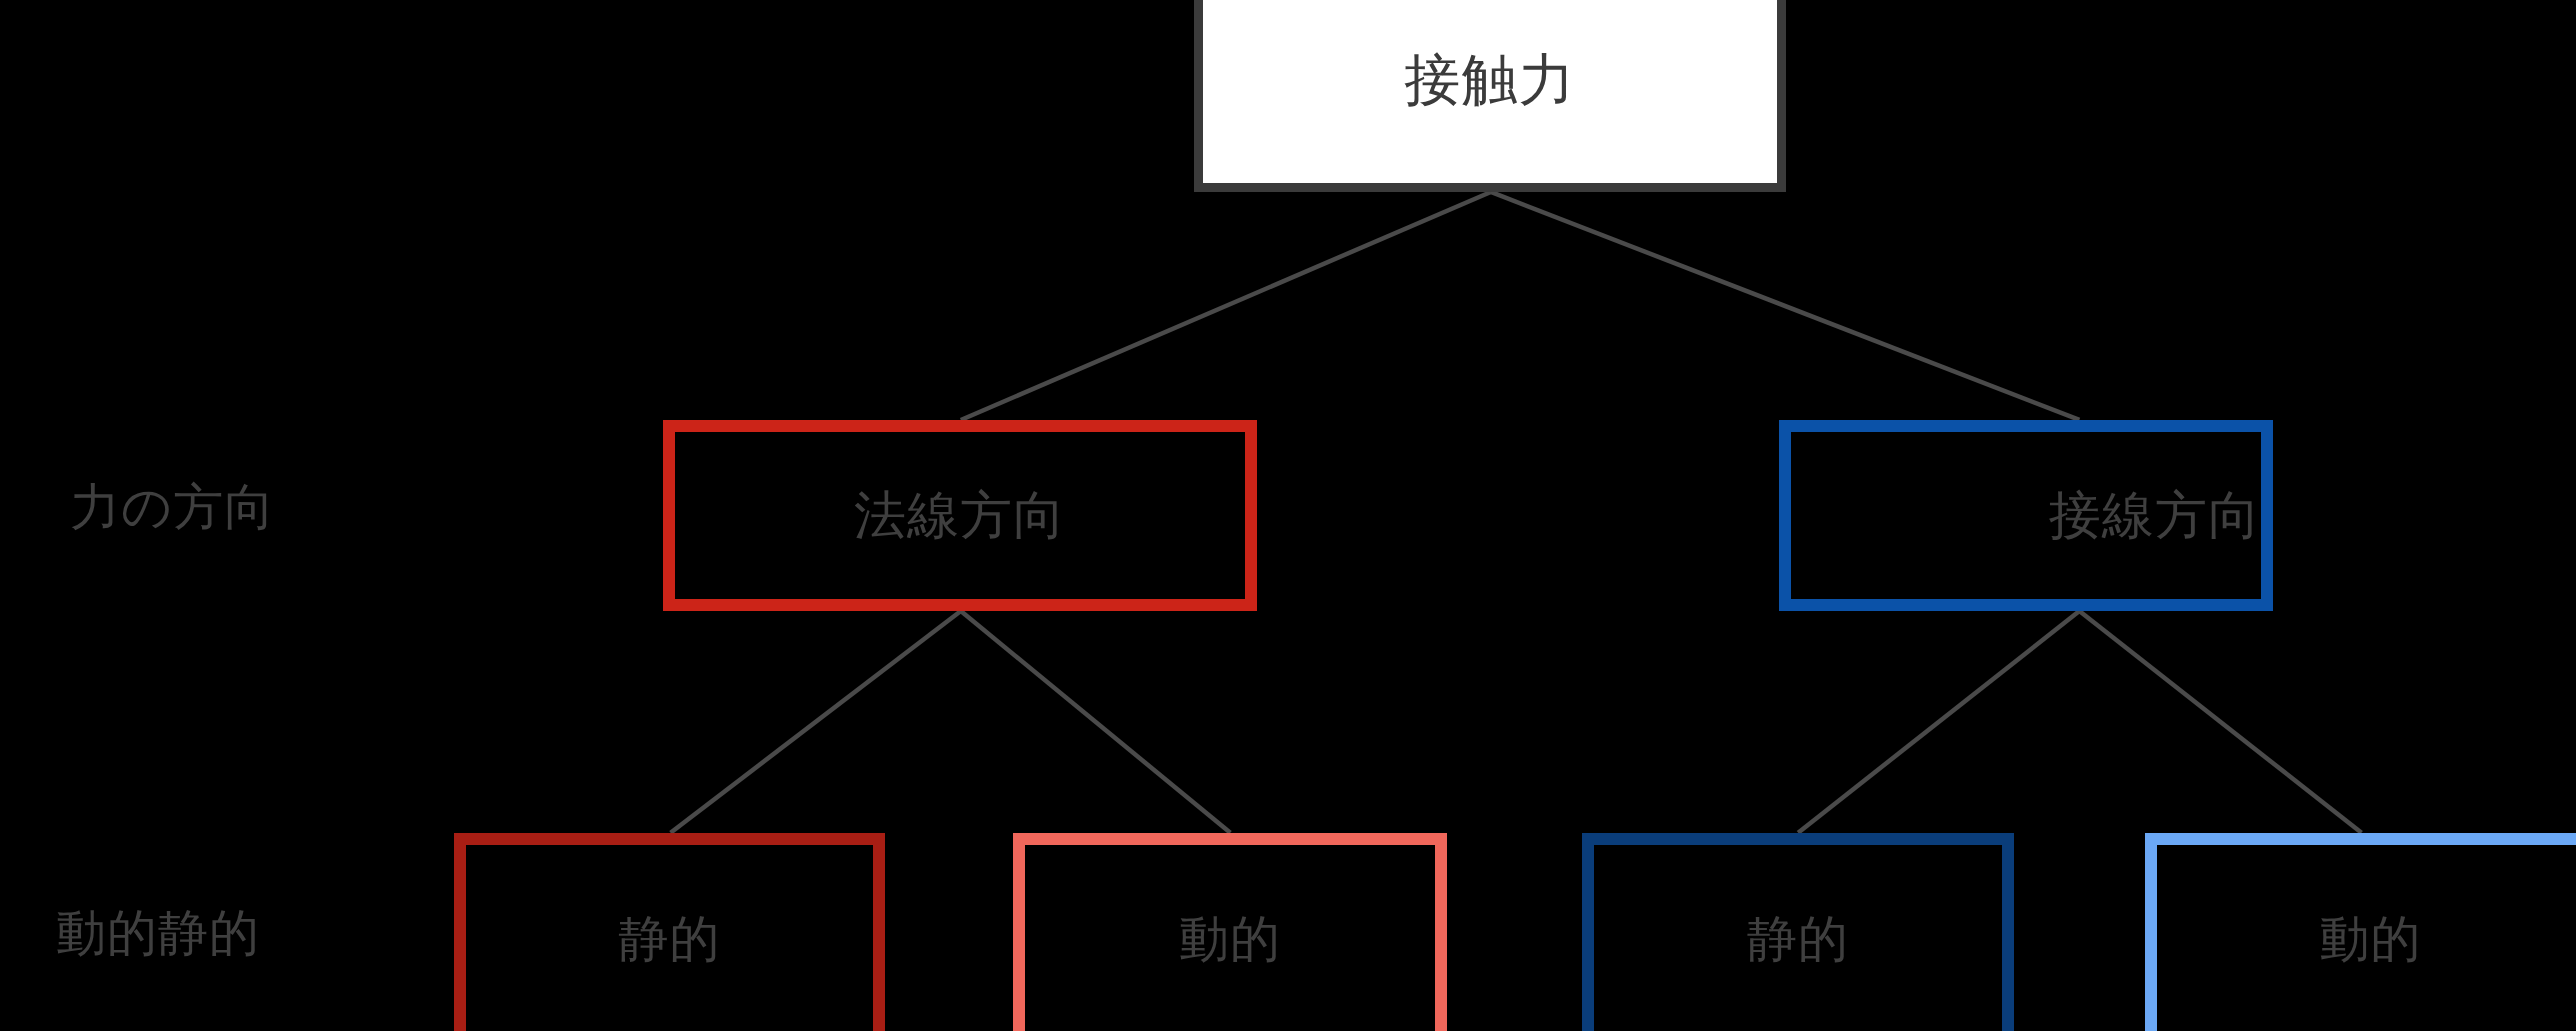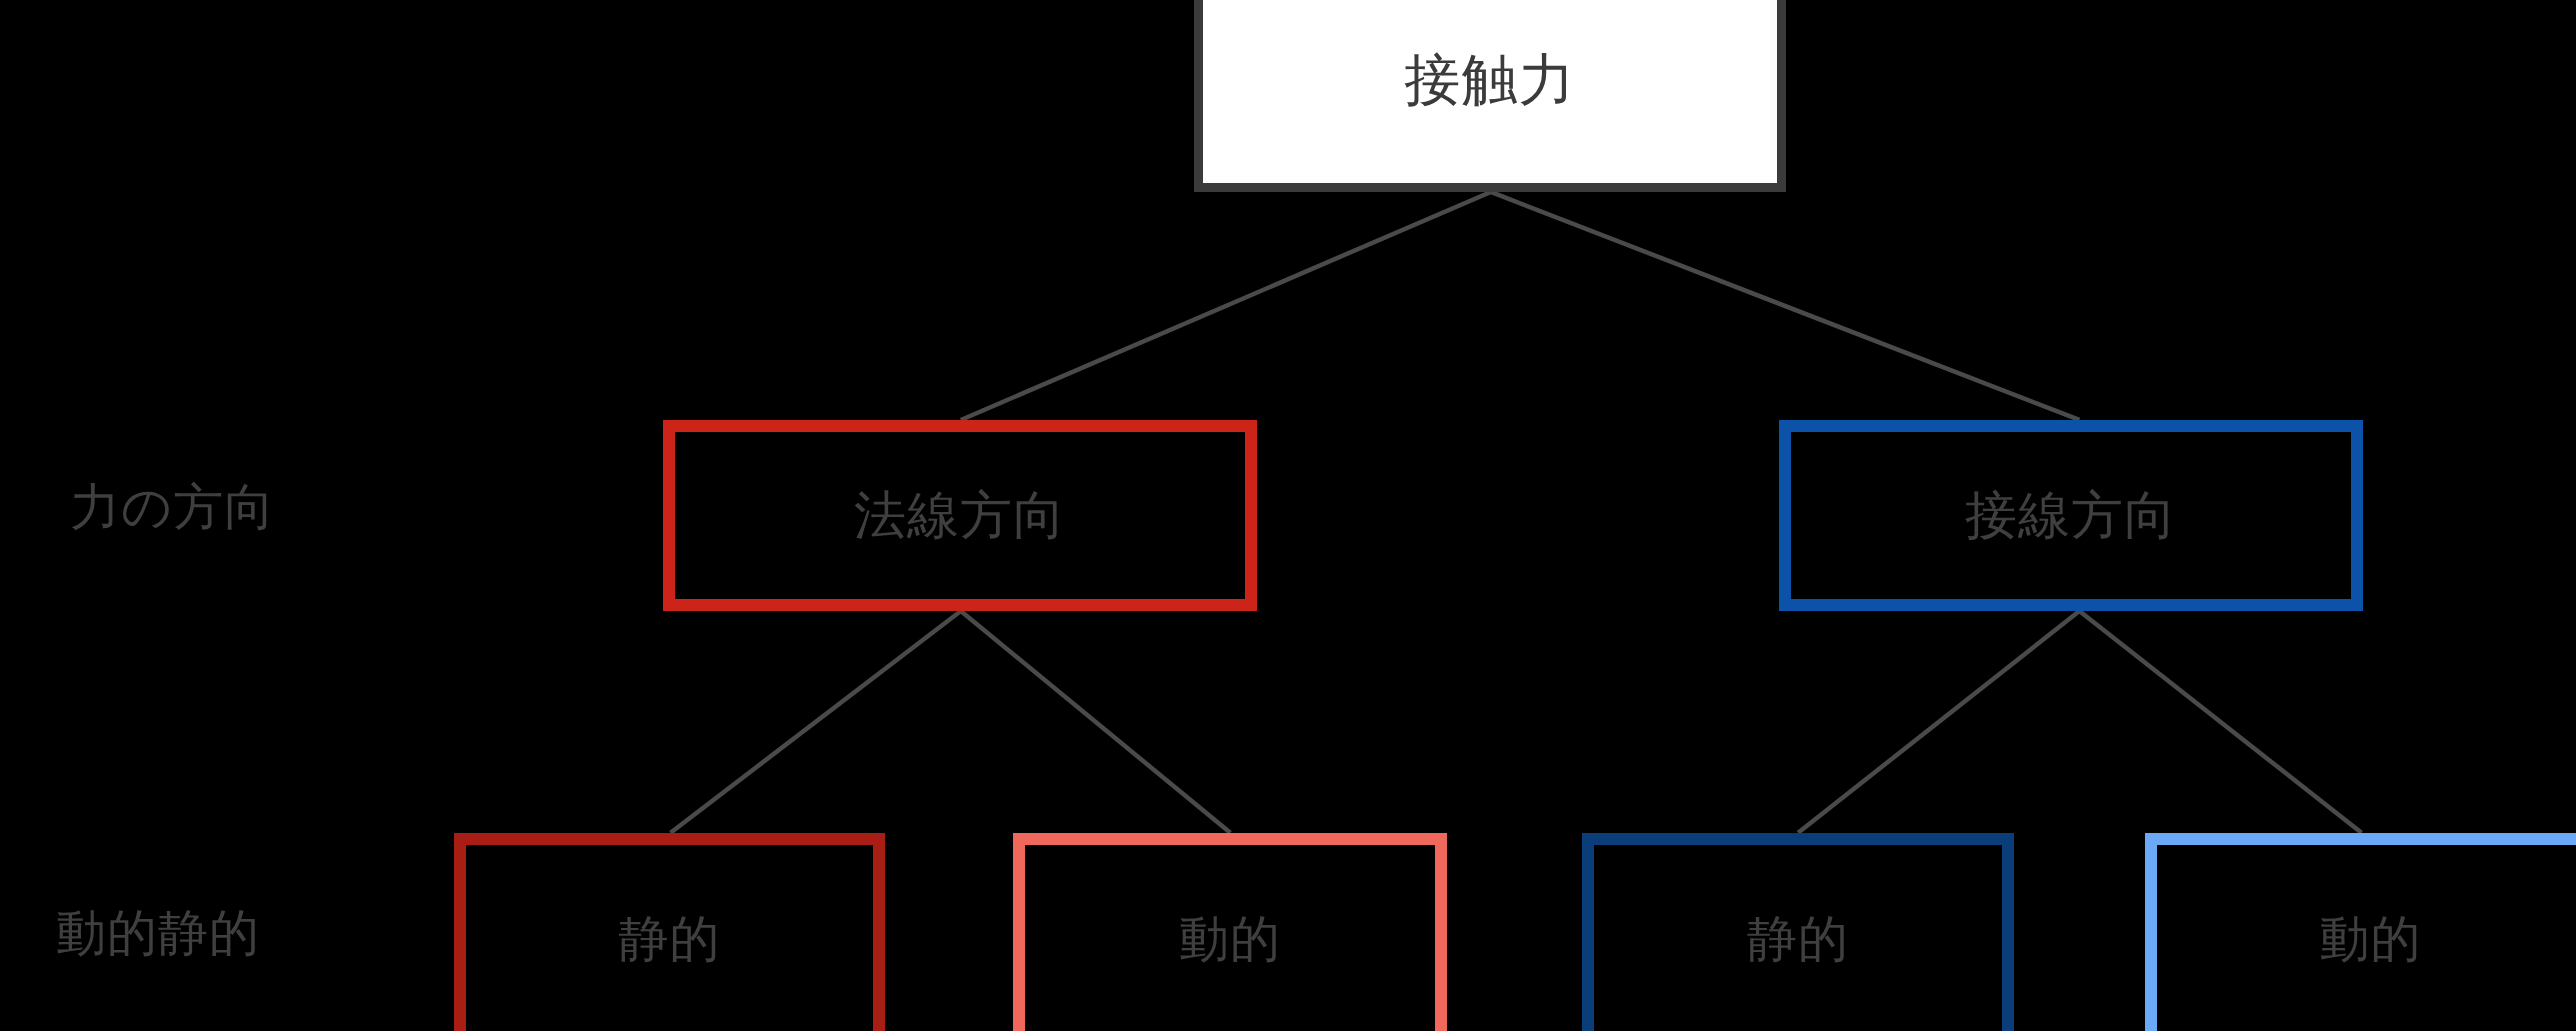--- a/index.html
+++ b/index.html
@@ -56,22 +56,23 @@
     color: #3F3F3F;
     font-size: 52px;
   }
   .node.lvl2.normal-dir {
     left: 663px;
     width: 594px;
     border: 12.6px solid #CC2418;
   }
   .node.lvl2.tangent-dir {
     left: 1779px;
-    width: 584px;
+    width: 494px;
     border: 12.6px solid #0B52A8;
+    justify-content: flex-end;
   }
   
   .node.lvl3 {
     top: 833px;
     height: 234px;
     background: transparent;
     color: #3F3F3F;
     font-size: 50px;
   }
   .node.lvl3 .node-label { margin-top: -21.6px; text-align: right; }

